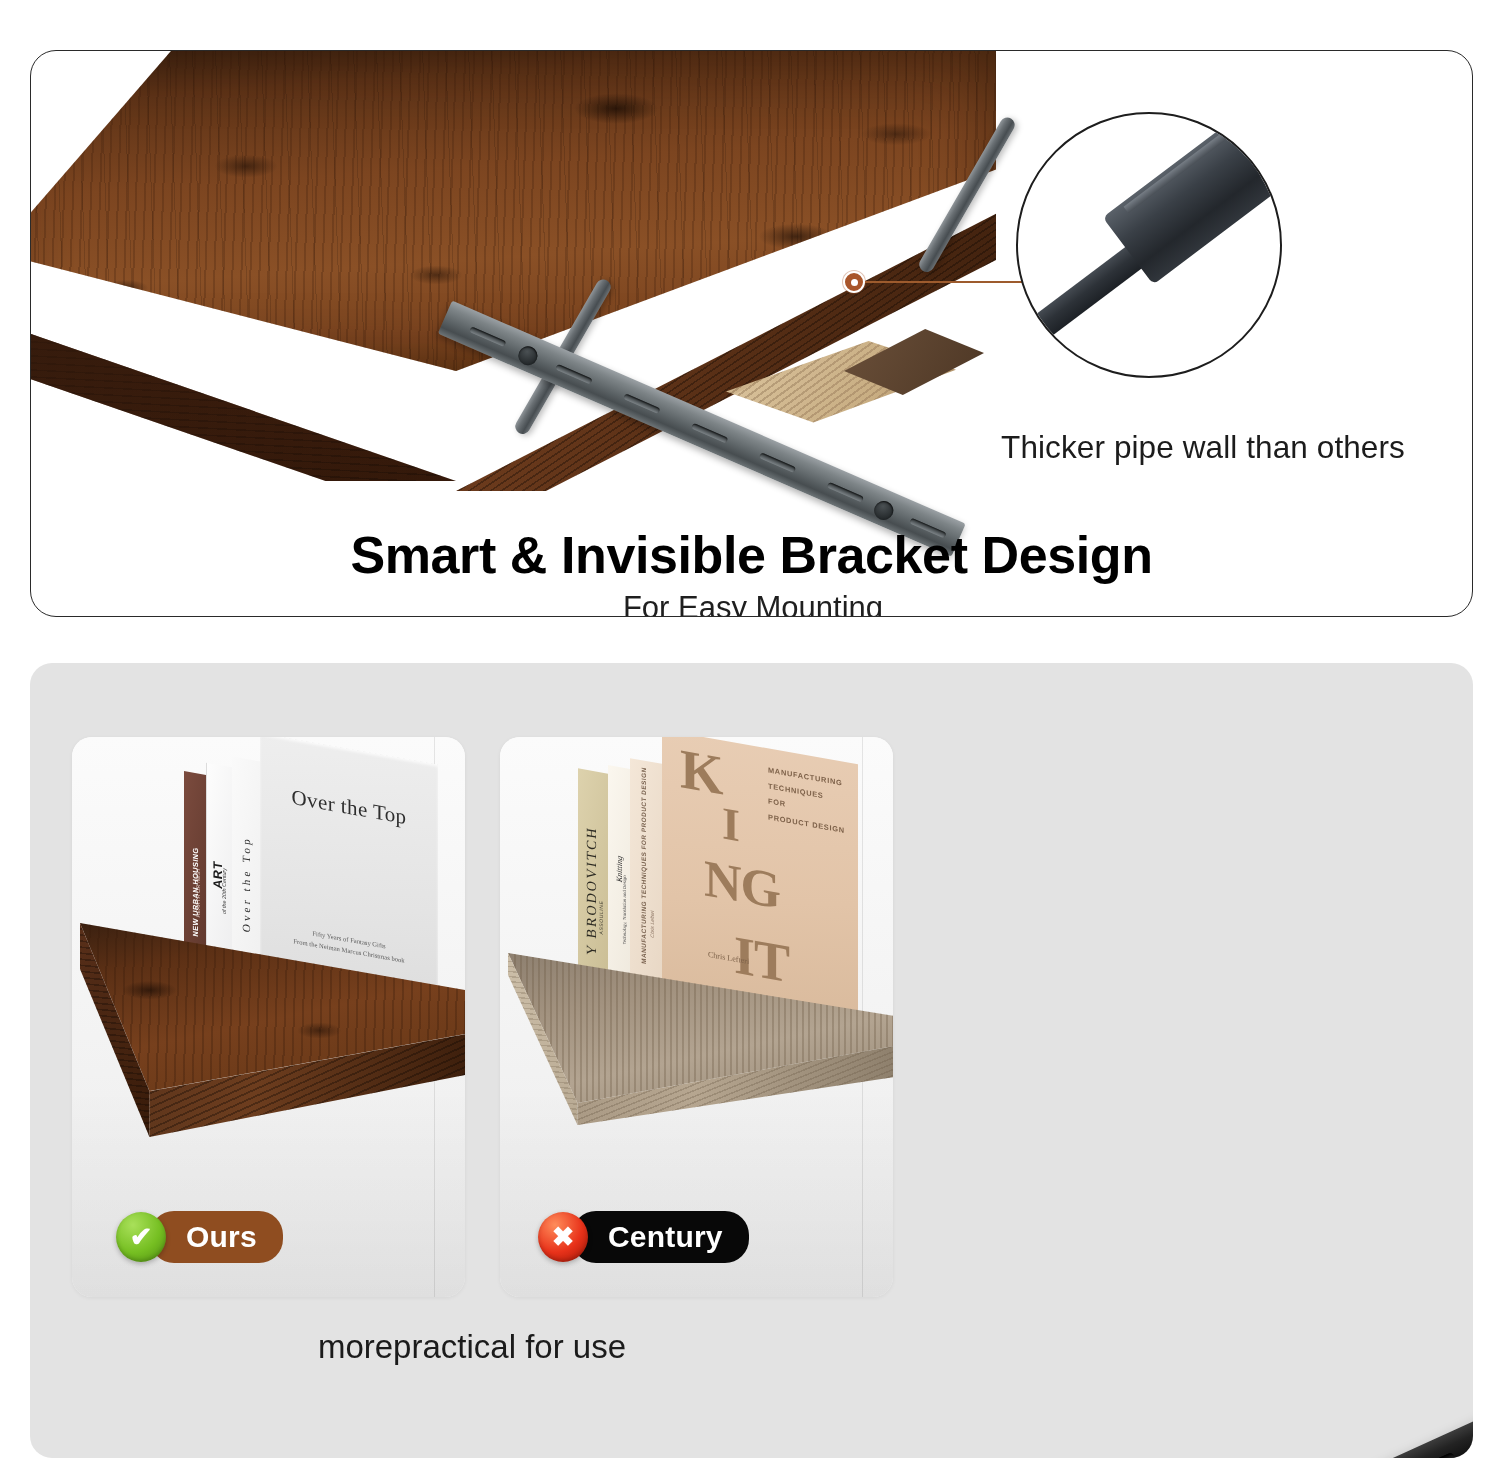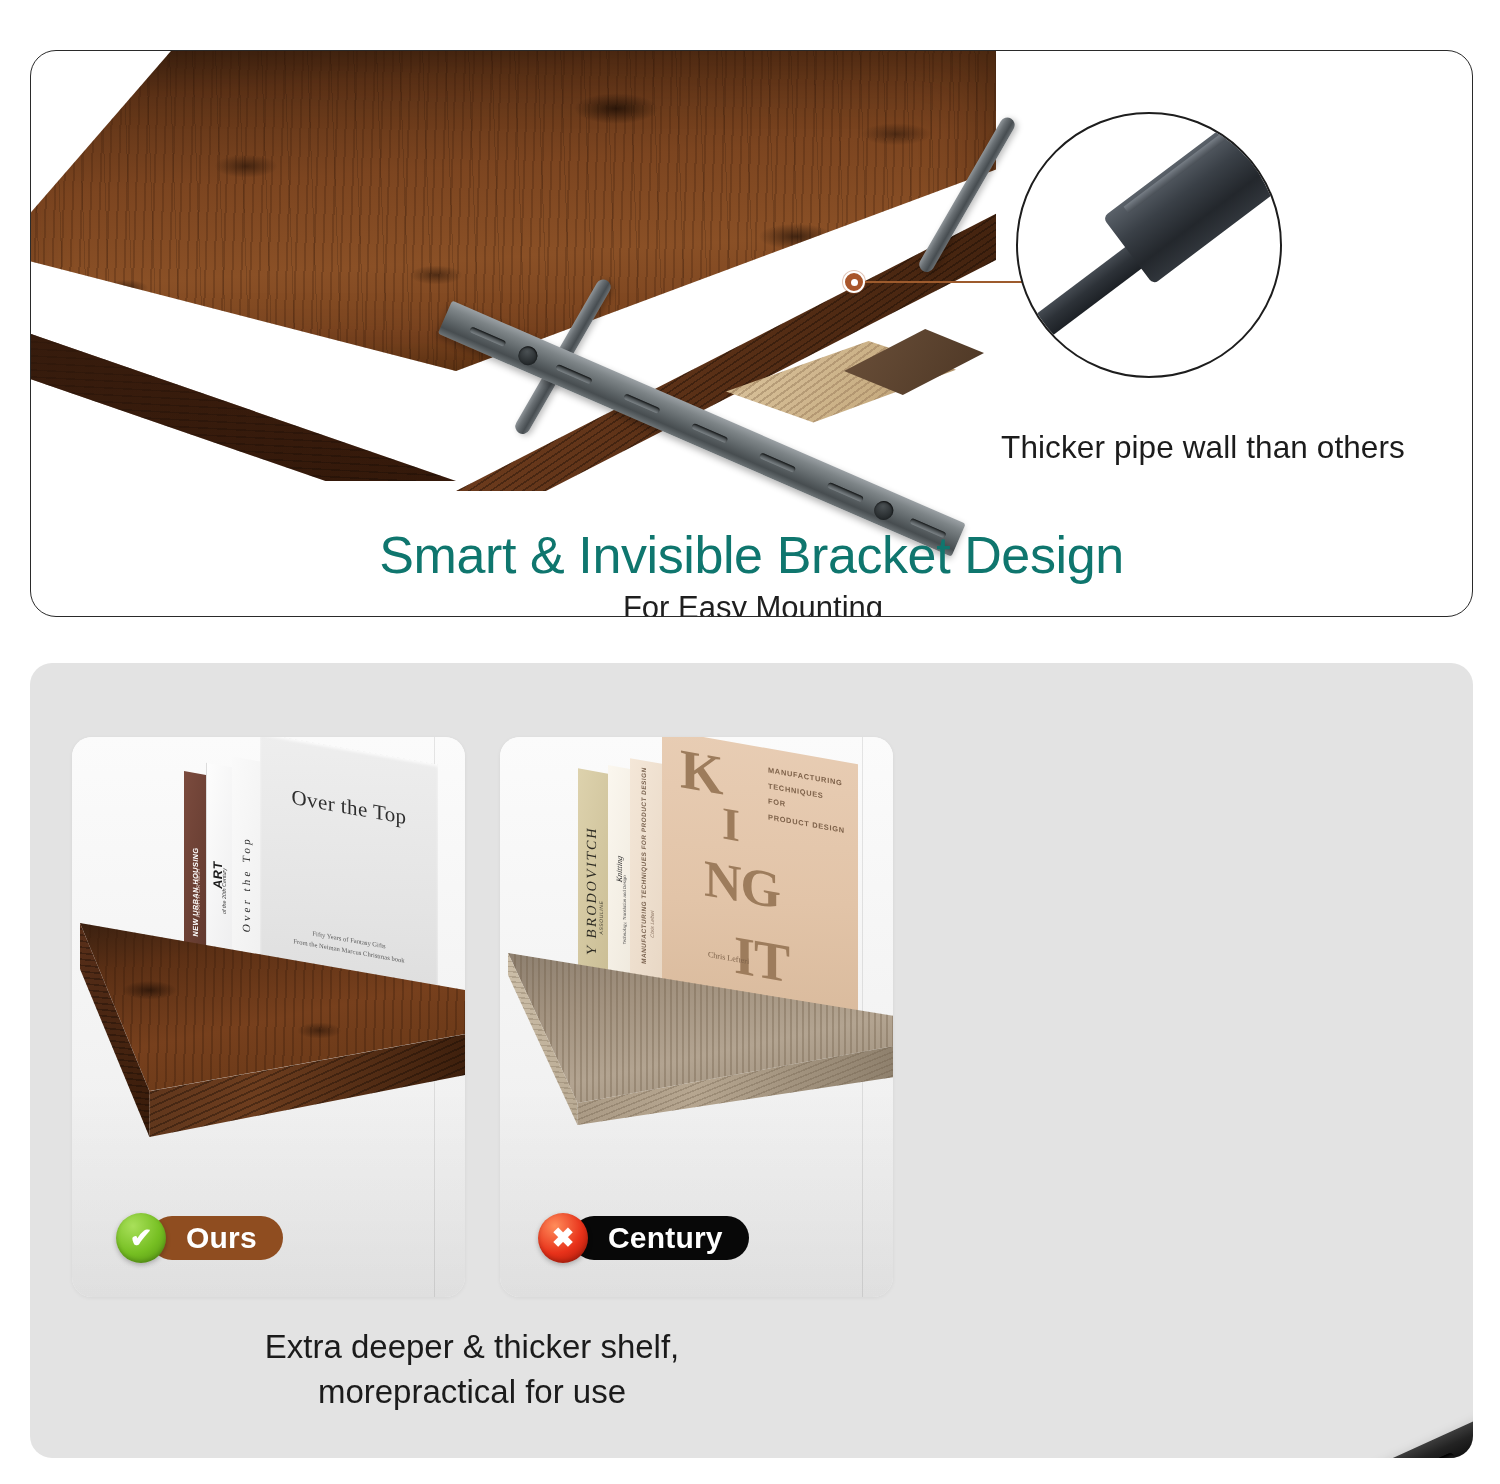--- a/index.html
+++ b/index.html
@@ -153,21 +153,21 @@
 
   .cap-thicker {
     position: absolute; left: 912px; top: 378px; width: 520px;
     font-size: 31.5px; color: #1c1c1c; letter-spacing: .1px;
     text-align: center; white-space: nowrap;
   }
 
   .headline {
     position: absolute; left: 0; right: 0; top: 474px;
     text-align: center;
-    font-size: 52px; font-weight: 400; color: #0f766e;
+    font-size: 52px; font-weight: 700; color: #000000;
     letter-spacing: -0.4px;
   }
   .subheadline {
     position: absolute; left: 3px; right: 0; top: 539px;
     text-align: center;
     font-size: 31px; color: #1f1f1f; font-weight: 400;
   }
 
   
   .bottom-panel {
@@ -385,21 +385,21 @@
   }
   .circ-green {
     background: radial-gradient(circle at 34% 26%, #a9e05a, #76bf22 55%, #4e8d10 100%);
     box-shadow: 0 2px 5px rgba(0,0,0,.25), inset 0 -2px 4px rgba(0,0,0,.2);
   }
   .circ-red {
     background: radial-gradient(circle at 34% 26%, #ff8c5a, #e8321a 55%, #9e1505 100%);
     box-shadow: 0 2px 5px rgba(0,0,0,.25), inset 0 -2px 4px rgba(0,0,0,.2);
   }
   .pill {
-    height: 44px; margin-left: -16px; padding: 0 26px 0 36px;
+    height: 52px; margin-left: -16px; padding: 0 26px 0 36px;
     border-radius: 24px; display: flex; align-items: center;
     color: #ffffff; font-size: 30px; font-weight: 600; letter-spacing: .2px;
   }
   .pill-brown { background: #8f4d20; }
   .pill-black { background: #080808; }
 
   .cap-extra {
     position: absolute; left: 32px; top: 662px; width: 820px;
     text-align: center; font-size: 33px; color: #1b1b1b; line-height: 1.35;
   }
@@ -543,21 +543,20 @@
       <div class="x-side"></div>
       <div class="wall-shadow"></div>
 
       <div class="badge-row badge-others">
         <div class="circ circ-red">✖</div>
         <div class="pill pill-black">Century</div>
       </div>
     </div>
 
     <div class="cap-extra">
-      <div>Extra deeper &amp; thicker shelf,</div>
       <div>morepractical for use</div>
     </div>
 
     <div class="bb-bar">
 
       <div class="bslot" style="left:504px;"></div>
     </div>
 
   </div>
 </div>

